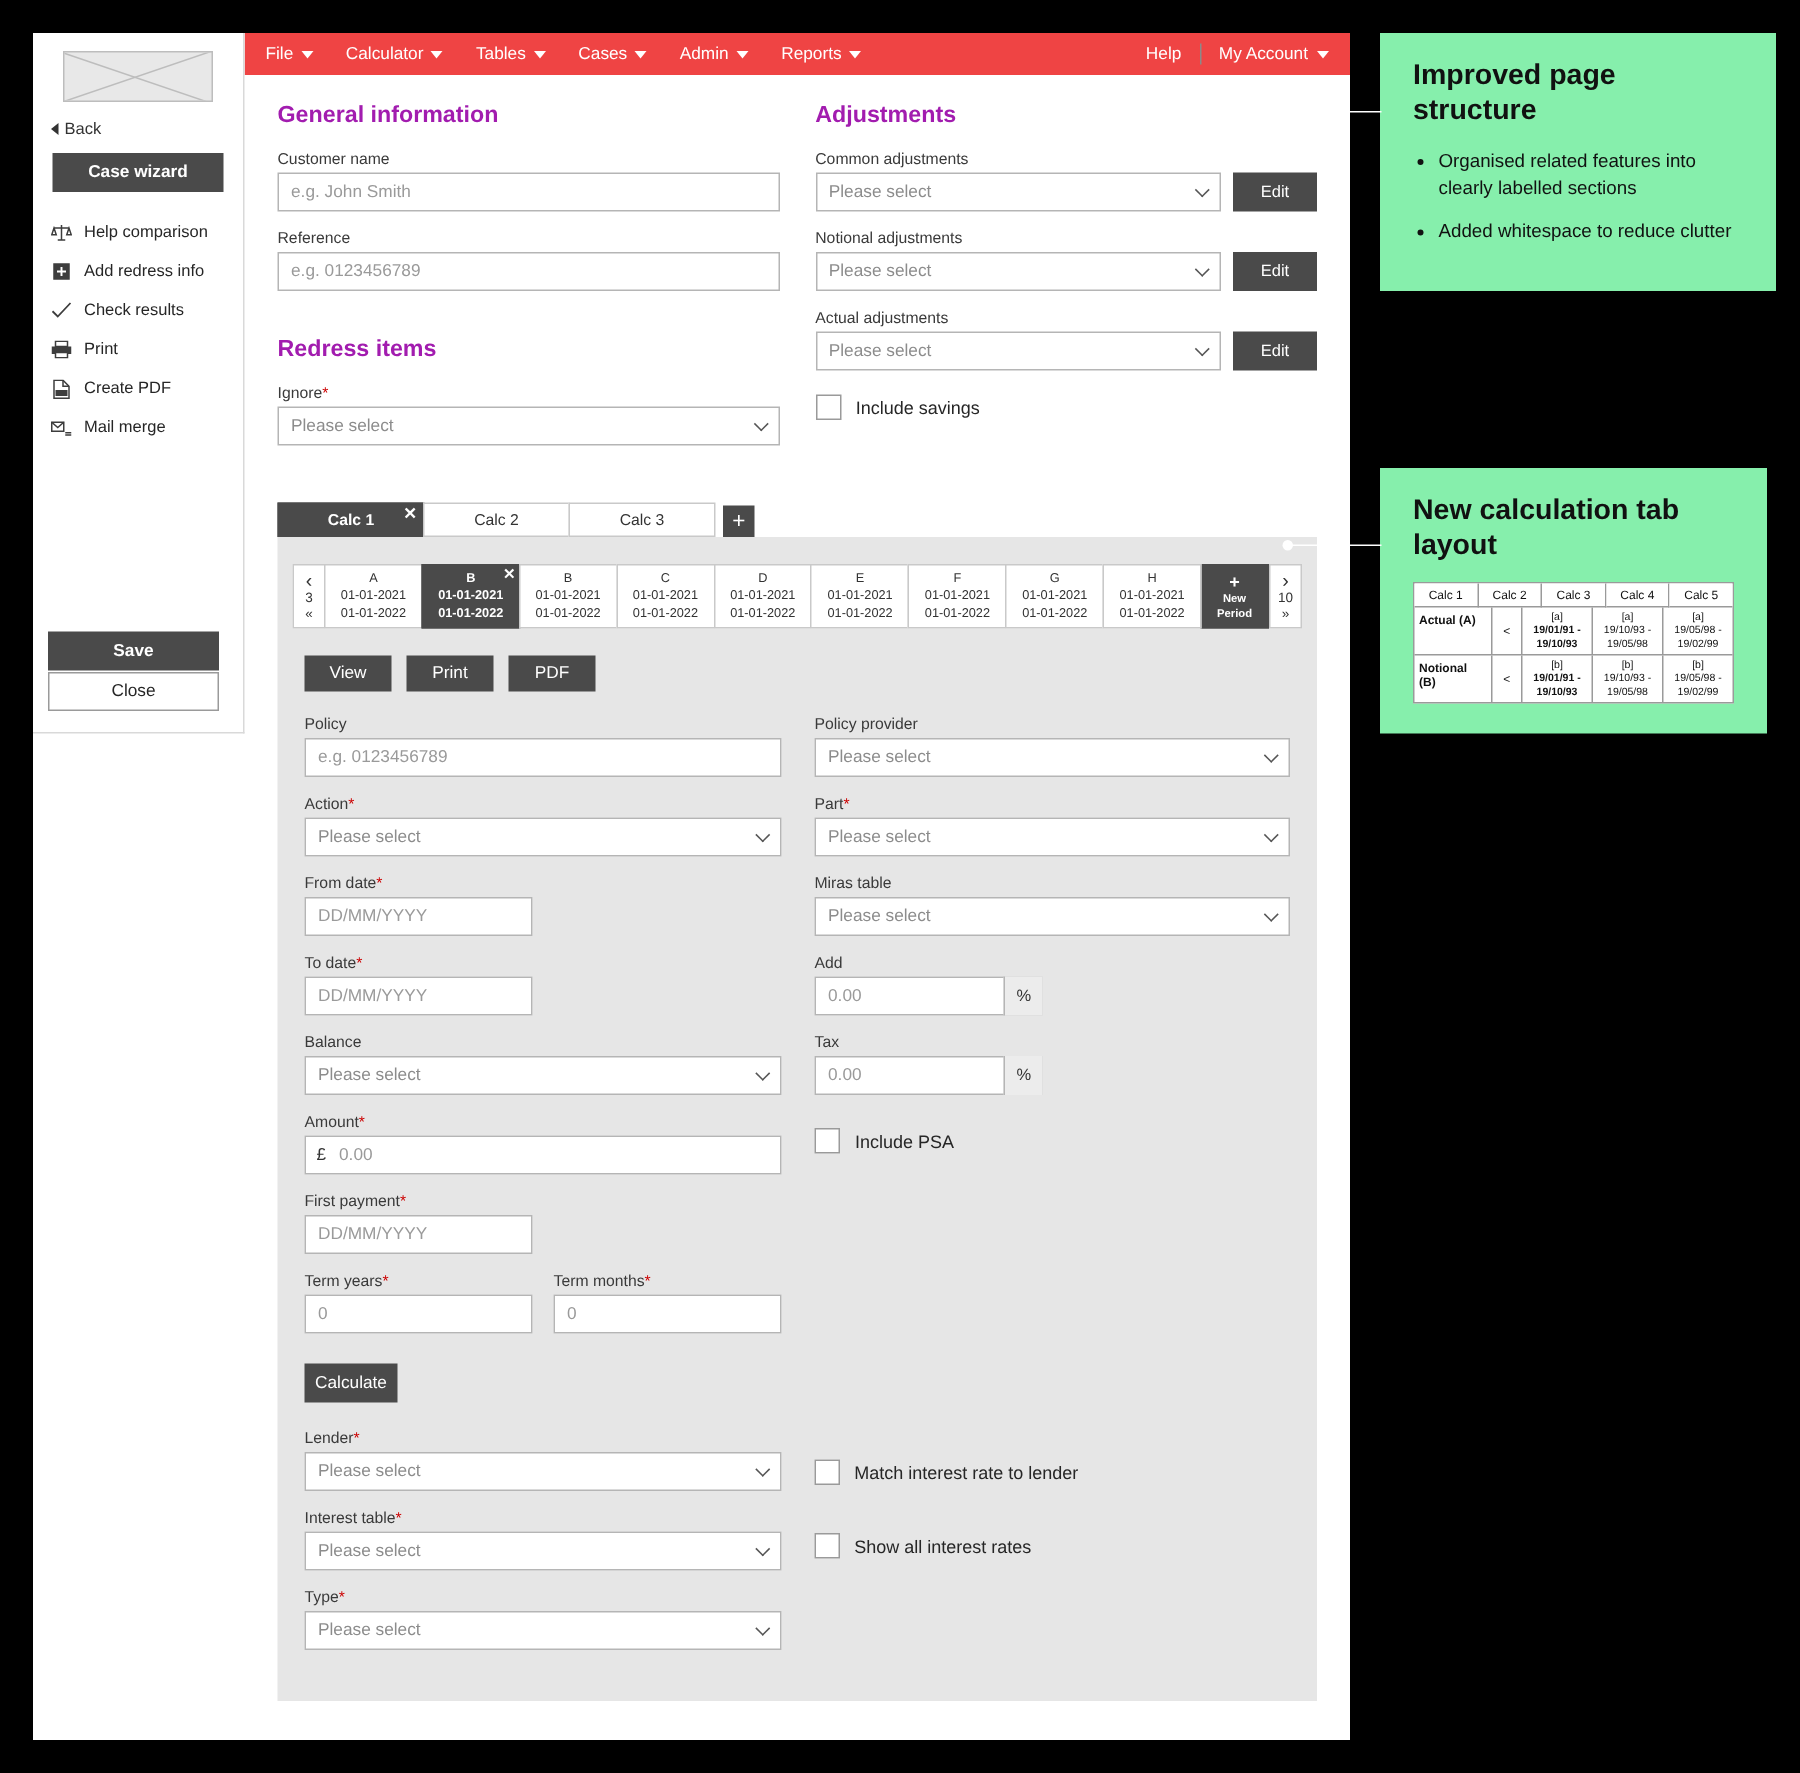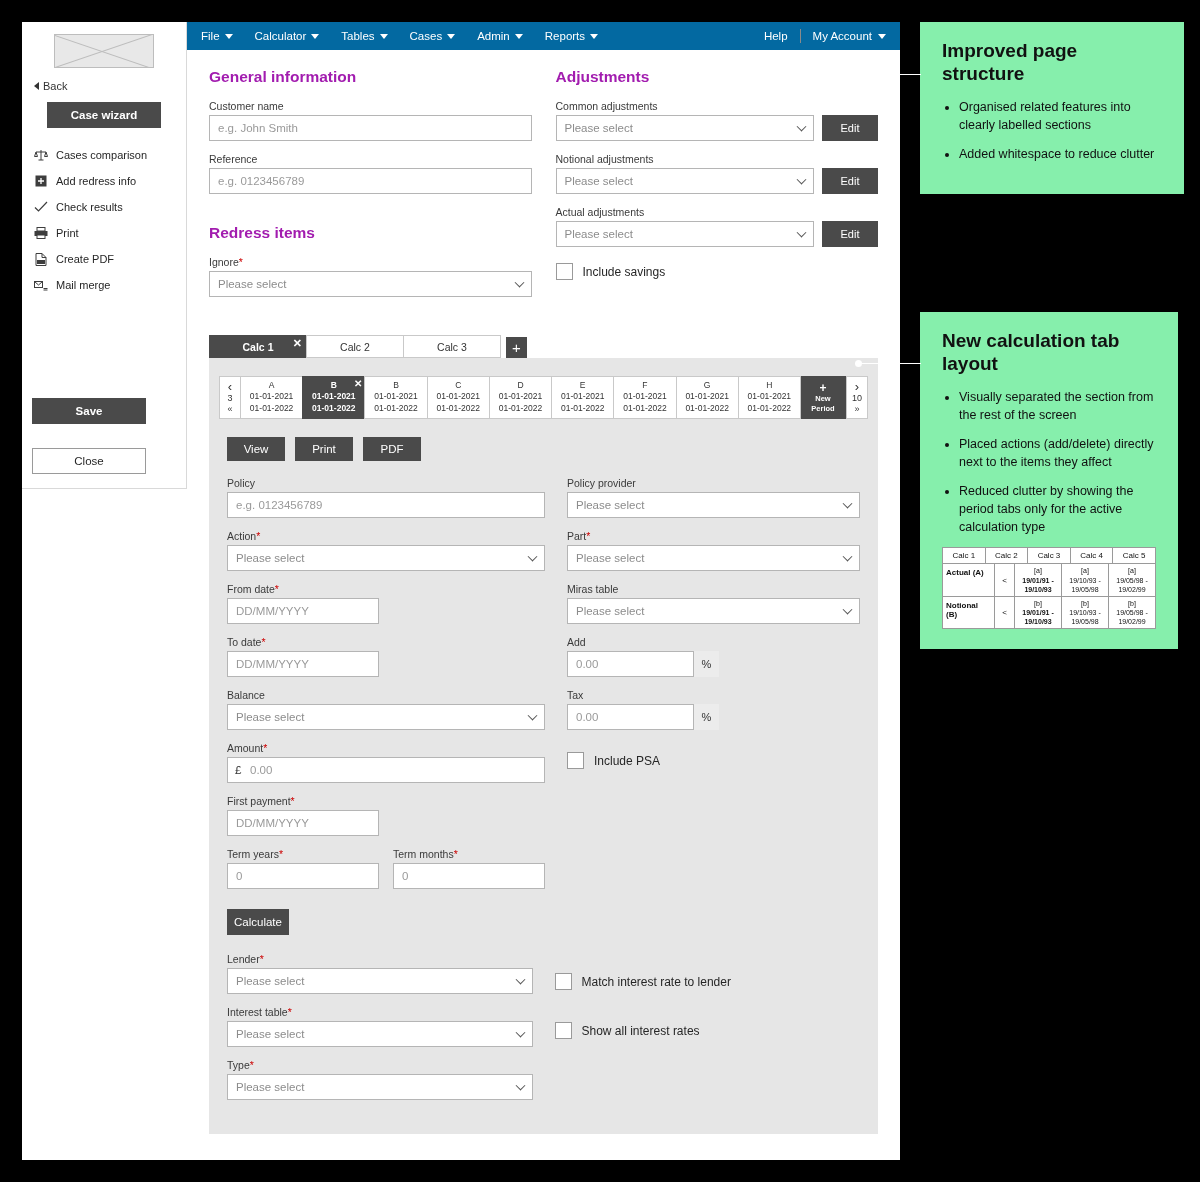--- a/index.html
+++ b/index.html
@@ -17,21 +17,21 @@
   #app-window {
     position: absolute;
     left: 22px; top: 22px;
     width: 878px; height: 1138px;
     background: #ffffff;
     display: flex;
   }
 
   
   #sidebar {
-    width: 165px;
+    width: 141px;
     background: #ffffff;
     border-right: 1px solid #d9d9d9;
     position: relative;
     padding: 10px 10px 0 10px;
     height: 467px;
     border-bottom: 1px solid #d9d9d9;
   }
   .logo-box {
     width: 100px; height: 34px;
     border: 1px solid #bdbdbd;
@@ -74,33 +74,33 @@
     display: flex; align-items: center; justify-content: center;
     font-size: 11px; color: #3d3d3d; line-height: 1;
   }
   .side-ic svg { display: block; }
 
   .side-bottom {
     position: absolute; left: 10px; bottom: 14px; width: 114px;
   }
   .btn-save {
     background: #4a4a4a; color: #fff; font-size: 11.5px; font-weight: bold;
-    text-align: center; padding: 7px 0; width: 114px; margin-bottom: 24px; cursor: pointer;
+    text-align: center; padding: 7px 0; width: 114px; margin-bottom: 1px; cursor: pointer;
   }
   .btn-close {
     background: #fff; color: #262626; font-size: 11.5px;
     border: 1px solid #9a9a9a; text-align: center; padding: 6px 0; width: 114px; cursor: pointer;
   }
 
   
   #main { flex: 1; display: flex; flex-direction: column; min-width: 0; }
 
   
   #menubar {
-    height: 28px; background: #0369a1; color: #ffffff;
+    height: 28px; background: #ef4444; color: #ffffff;
     display: flex; align-items: center; padding: 0 14px;
     font-size: 11.5px;
   }
   .menu-item { display: flex; align-items: center; gap: 5px; margin-right: 22px; cursor: pointer; }
   .caret-d { width: 0; height: 0; border-left: 4px solid transparent; border-right: 4px solid transparent; border-top: 5px solid #fff; }
   #menubar .spacer { flex: 1; }
   .menu-right { display: flex; align-items: center; font-size: 11.5px; }
   .menu-right .sep { width: 1px; height: 14px; background: #8a8a8a; margin: 0 12px; }
 
   
@@ -269,21 +269,21 @@
     </div>
 
     <div class="case-wizard">Case wizard</div>
 
     <div class="side-item">
       <span class="side-ic">
         <svg width="14" height="12" viewBox="0 0 14 12">
             <path d="M7 1v10M2 3h10M2 3 0.5 7.5h3L2 3zM12 3 10.5 7.5h3L12 3zM4.5 11h5" stroke="#3d3d3d" fill="none" stroke-width="1"></path>
           </svg>
       </span>
-      <span>Cases comparison</span>
+      <span>Help comparison</span>
     </div>
 
     <div class="side-item">
       <span class="side-ic">
         <svg width="12" height="12" viewBox="0 0 12 12">
             <rect x="0.5" y="0.5" width="11" height="11" fill="#3d3d3d"></rect>
             <path d="M6 3v6M3 6h6" stroke="#fff" stroke-width="1.3"></path>
           </svg>
       </span>
       <span>Add redress info</span>
@@ -695,25 +695,20 @@
 <div class="callout" id="callout-1">
   <h3>Improved page structure</h3>
   <ul>
     <li>Organised related features into clearly labelled sections</li>
     <li>Added whitespace to reduce clutter</li>
   </ul>
 </div>
 
 <div class="callout" id="callout-2">
   <h3>New calculation tab layout</h3>
-  <ul>
-    <li>Visually separated the section from the rest of the screen</li>
-    <li>Placed actions (add/delete) directly next to the items they affect</li>
-    <li>Reduced clutter by showing the period tabs only for the active calculation type</li>
-  </ul>
 
   <div class="mini">
     <div class="mini-tabs">
       <div class="mini-tab">Calc 1</div>
       <div class="mini-tab">Calc 2</div>
       <div class="mini-tab">Calc 3</div>
       <div class="mini-tab">Calc 4</div>
       <div class="mini-tab">Calc 5</div>
     </div>
 

